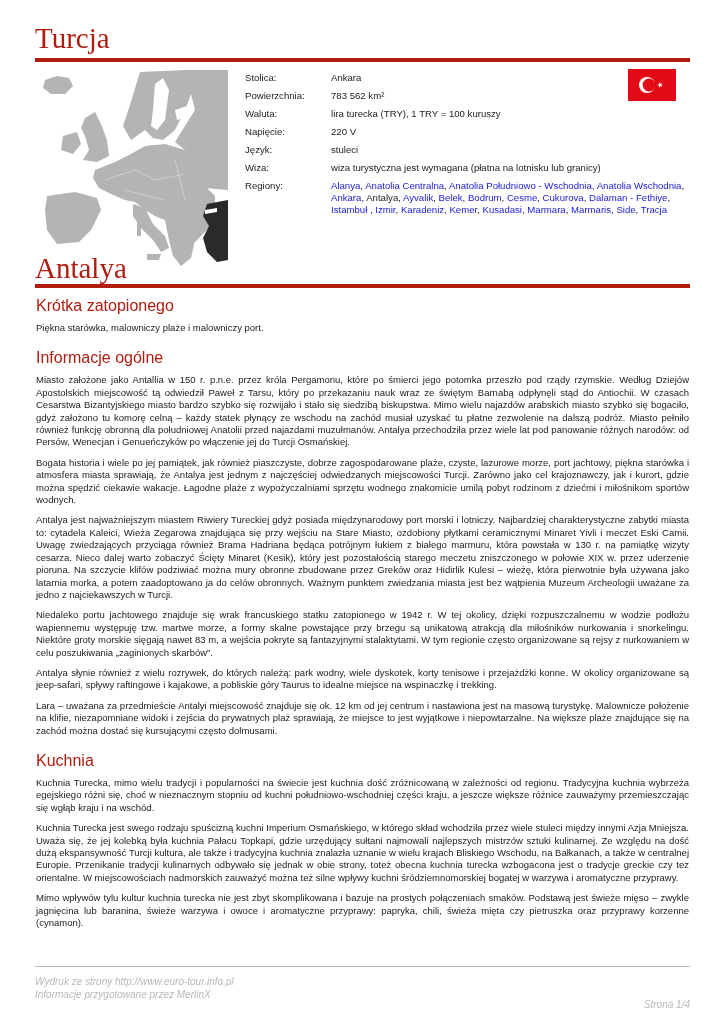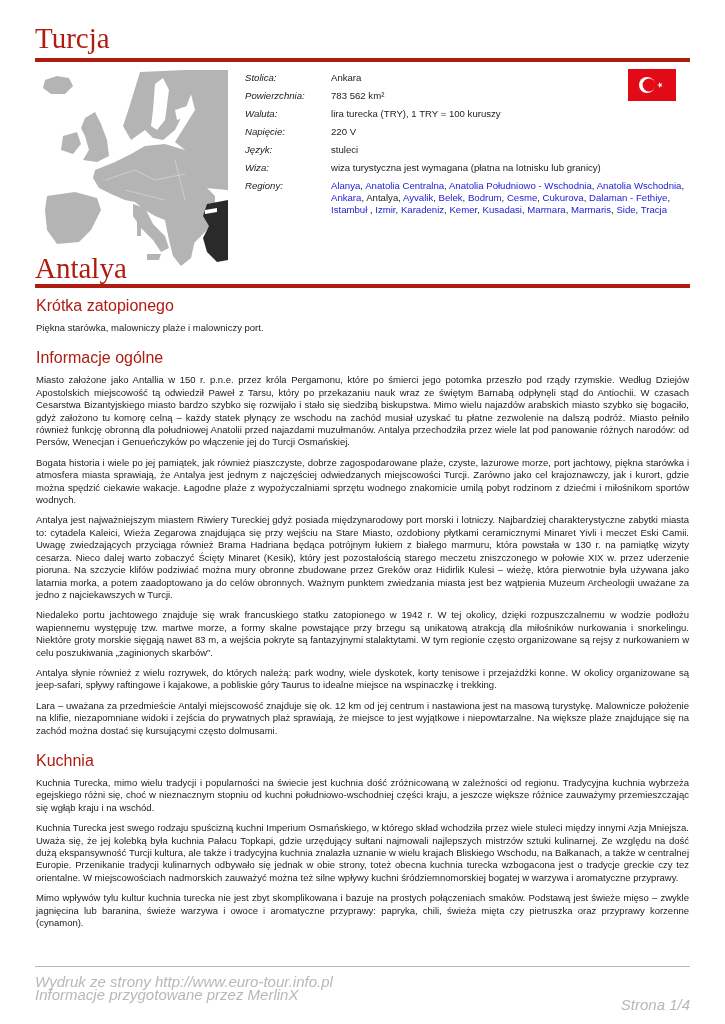--- a/index.html
+++ b/index.html
@@ -8,31 +8,31 @@
   .page { position:absolute; left:0; top:0; width:665px; height:1024px; }
   .title-main { position:absolute; left:35px; top:20px; font-family:"Liberation Serif", "DejaVu Serif", serif;
                 font-size:29px; color:#b01c10; letter-spacing:0px; line-height:36px; }
   .rule-red { position:absolute; left:35px; width:655px; height:4px; background:#b01c10; }
   .rule-1 { top:58px; }
   .rule-2 { top:284px; }
   .map { position:absolute; left:35px; top:70px; width:193px; height:210px; }
   .flag { position:absolute; left:628px; top:69px; width:48px; height:32px; background:#e30a17; }
   .facts { position:absolute; left:245px; top:72px; width:460px; font-size:9.6px; line-height:12px; }
   .fact-row { display:flex; margin-bottom:6px; }
-  .fact-label { width:86px; flex:none; color:#222;font-style:italic; }
+  .fact-label { width:86px; flex:none; color:#222; }
   .fact-value { width:360px; color:#222; }
   .fact-value a, .link { color:#1a1ad6; text-decoration:none; }
   .title-city { position:absolute; left:35px; top:250px; font-family:"Liberation Serif", "DejaVu Serif", serif;
                 font-size:29px; color:#b01c10; line-height:36px; }
   .content { position:absolute; left:36px; top:296px; width:653px; font-size:9.5px; line-height:12.4px; }
   .h2 { font-size:16px; color:#b01c10; margin:0 0 6px 0; line-height:20px; font-weight:normal; }
   .p { margin:0 0 8px 0; text-align:justify; }
   .sec { margin-bottom:14px; }
   .footer-rule { position:absolute; left:35px; top:966px; width:655px; height:1px; background:#bbbbbb; }
-  .footer { position:absolute; left:35px; top:975px; width:655px; font-size:15px; color:#b8b8b8;
+  .footer { position:absolute; left:35px; top:975px; width:655px; font-size:10px; color:#b8b8b8;
             font-style:italic; line-height:13px; }
   .footer-right { position:absolute; right:0; top:23px; }
   b { font-weight:normal; }
 </style>
 </head>
 <body>
 
 <div class="page">
 
   <div class="title-main">Turcja</div>

